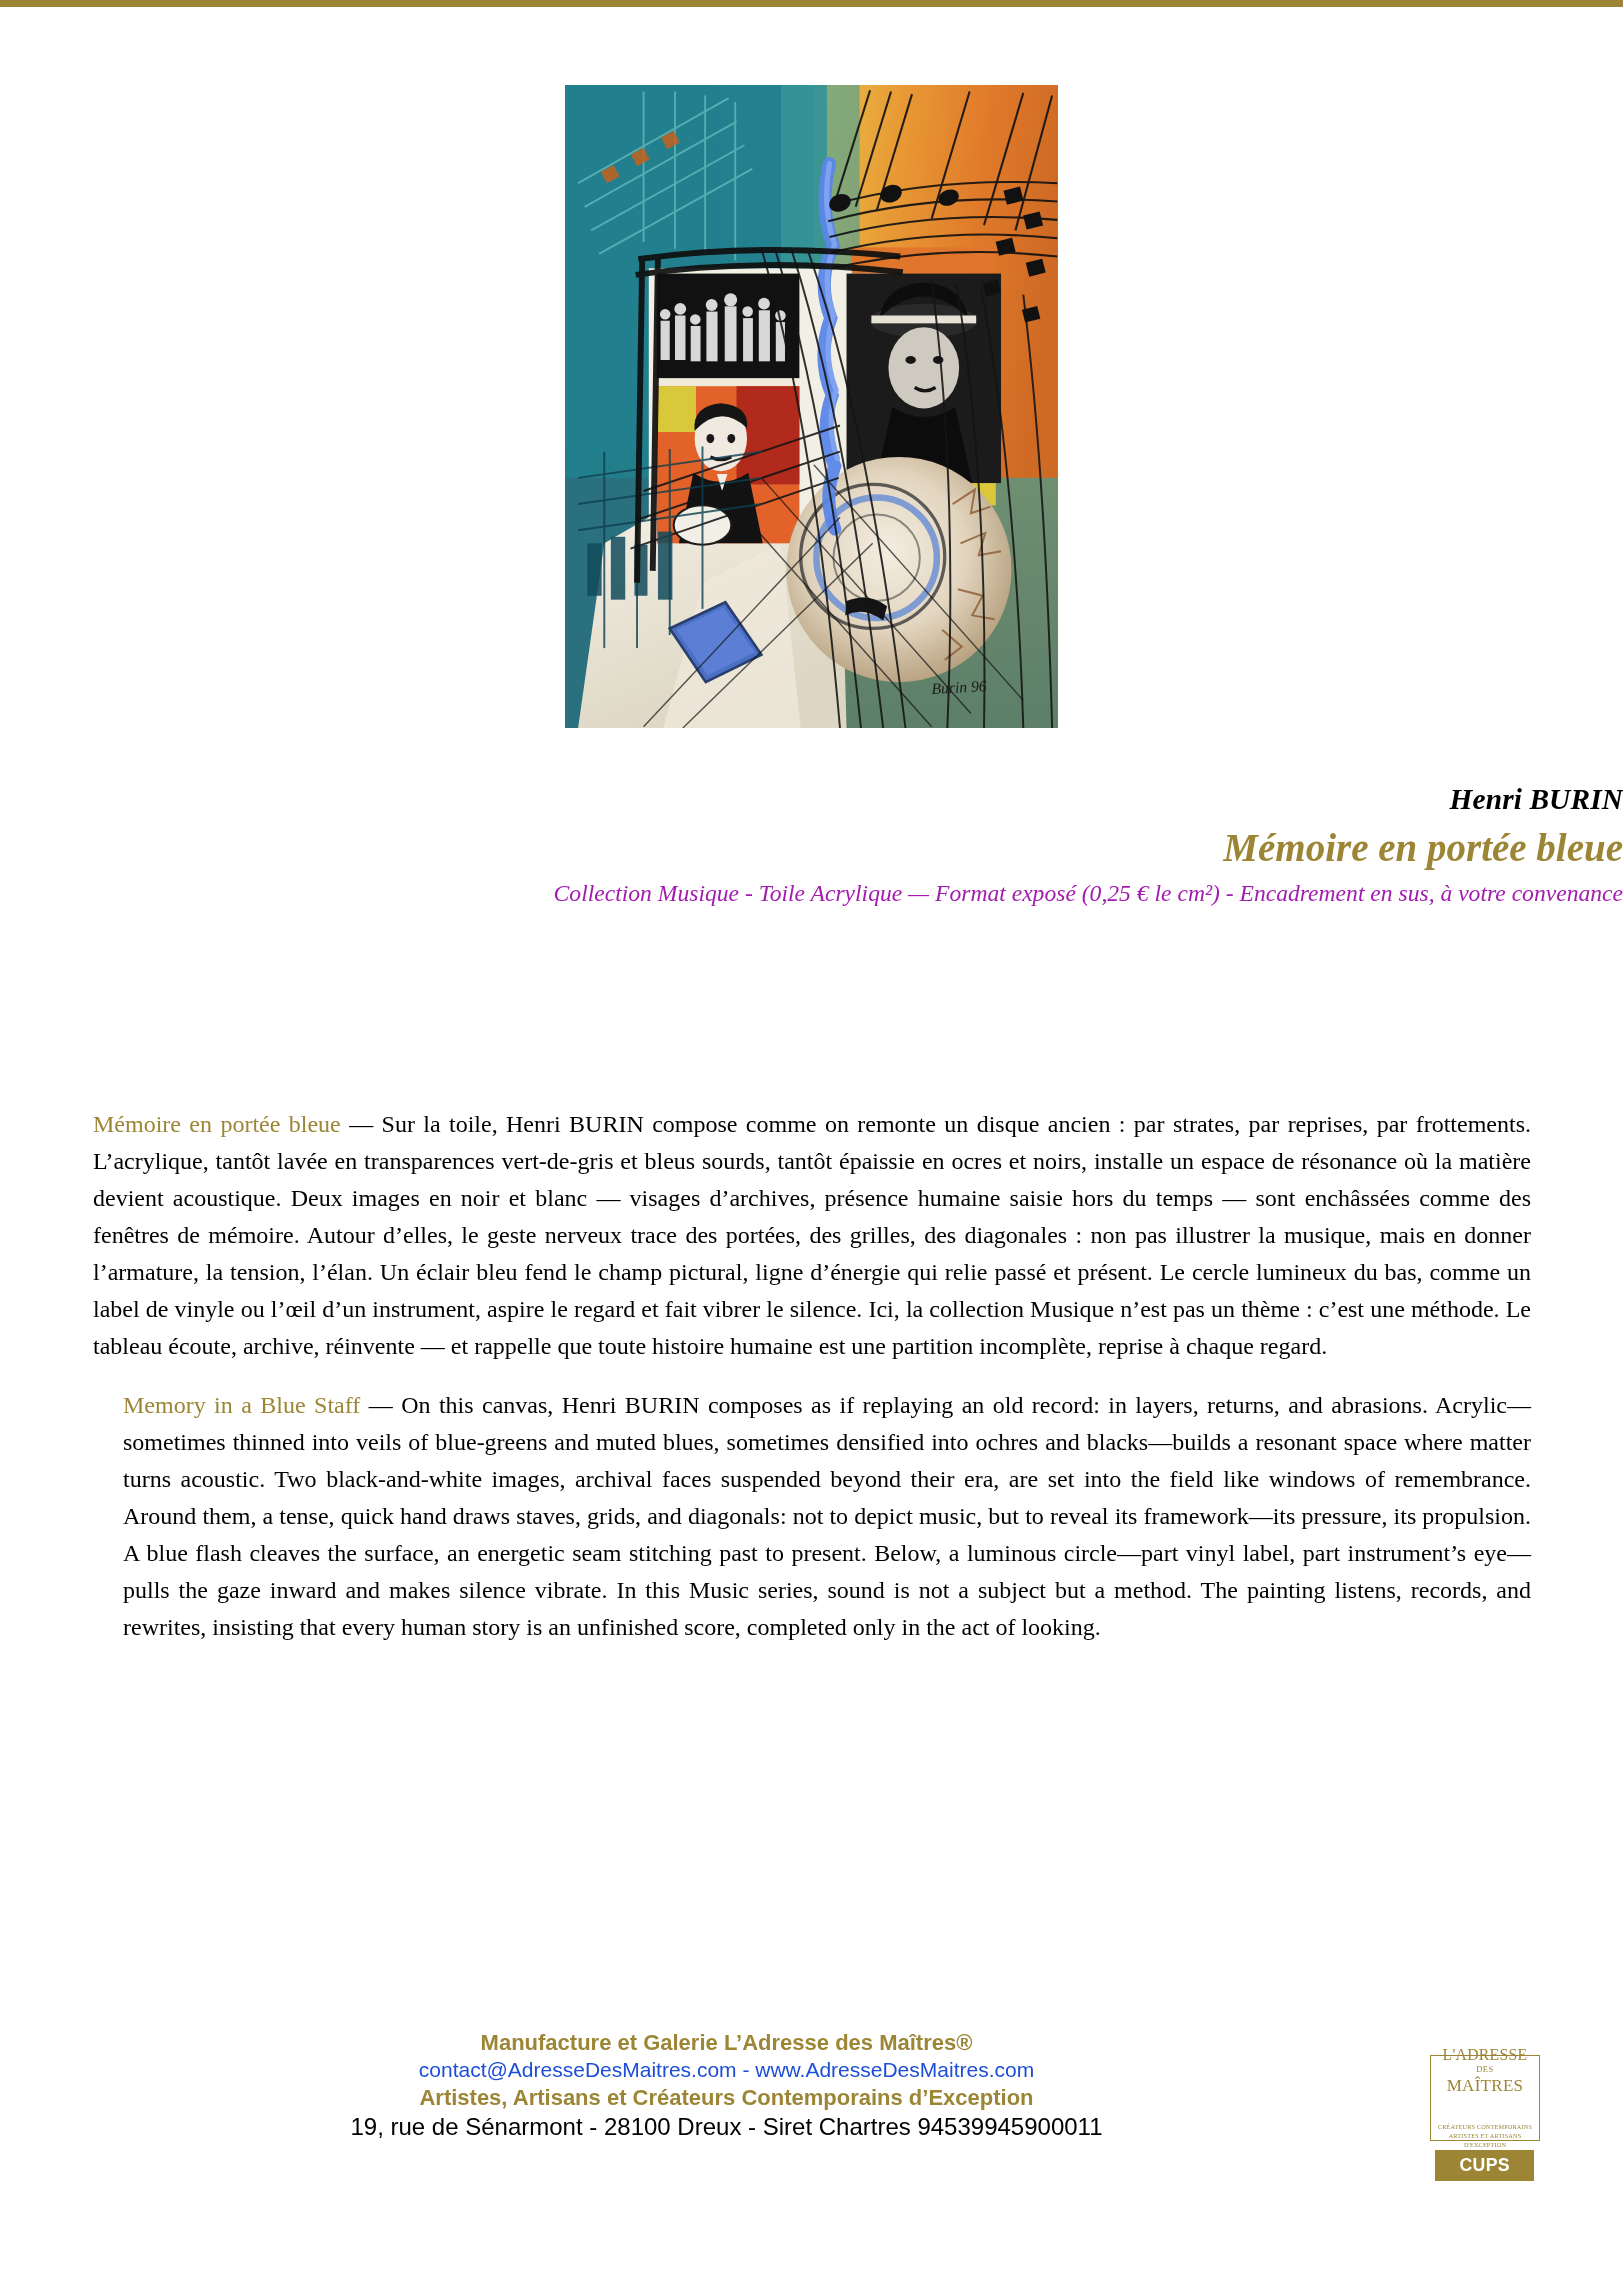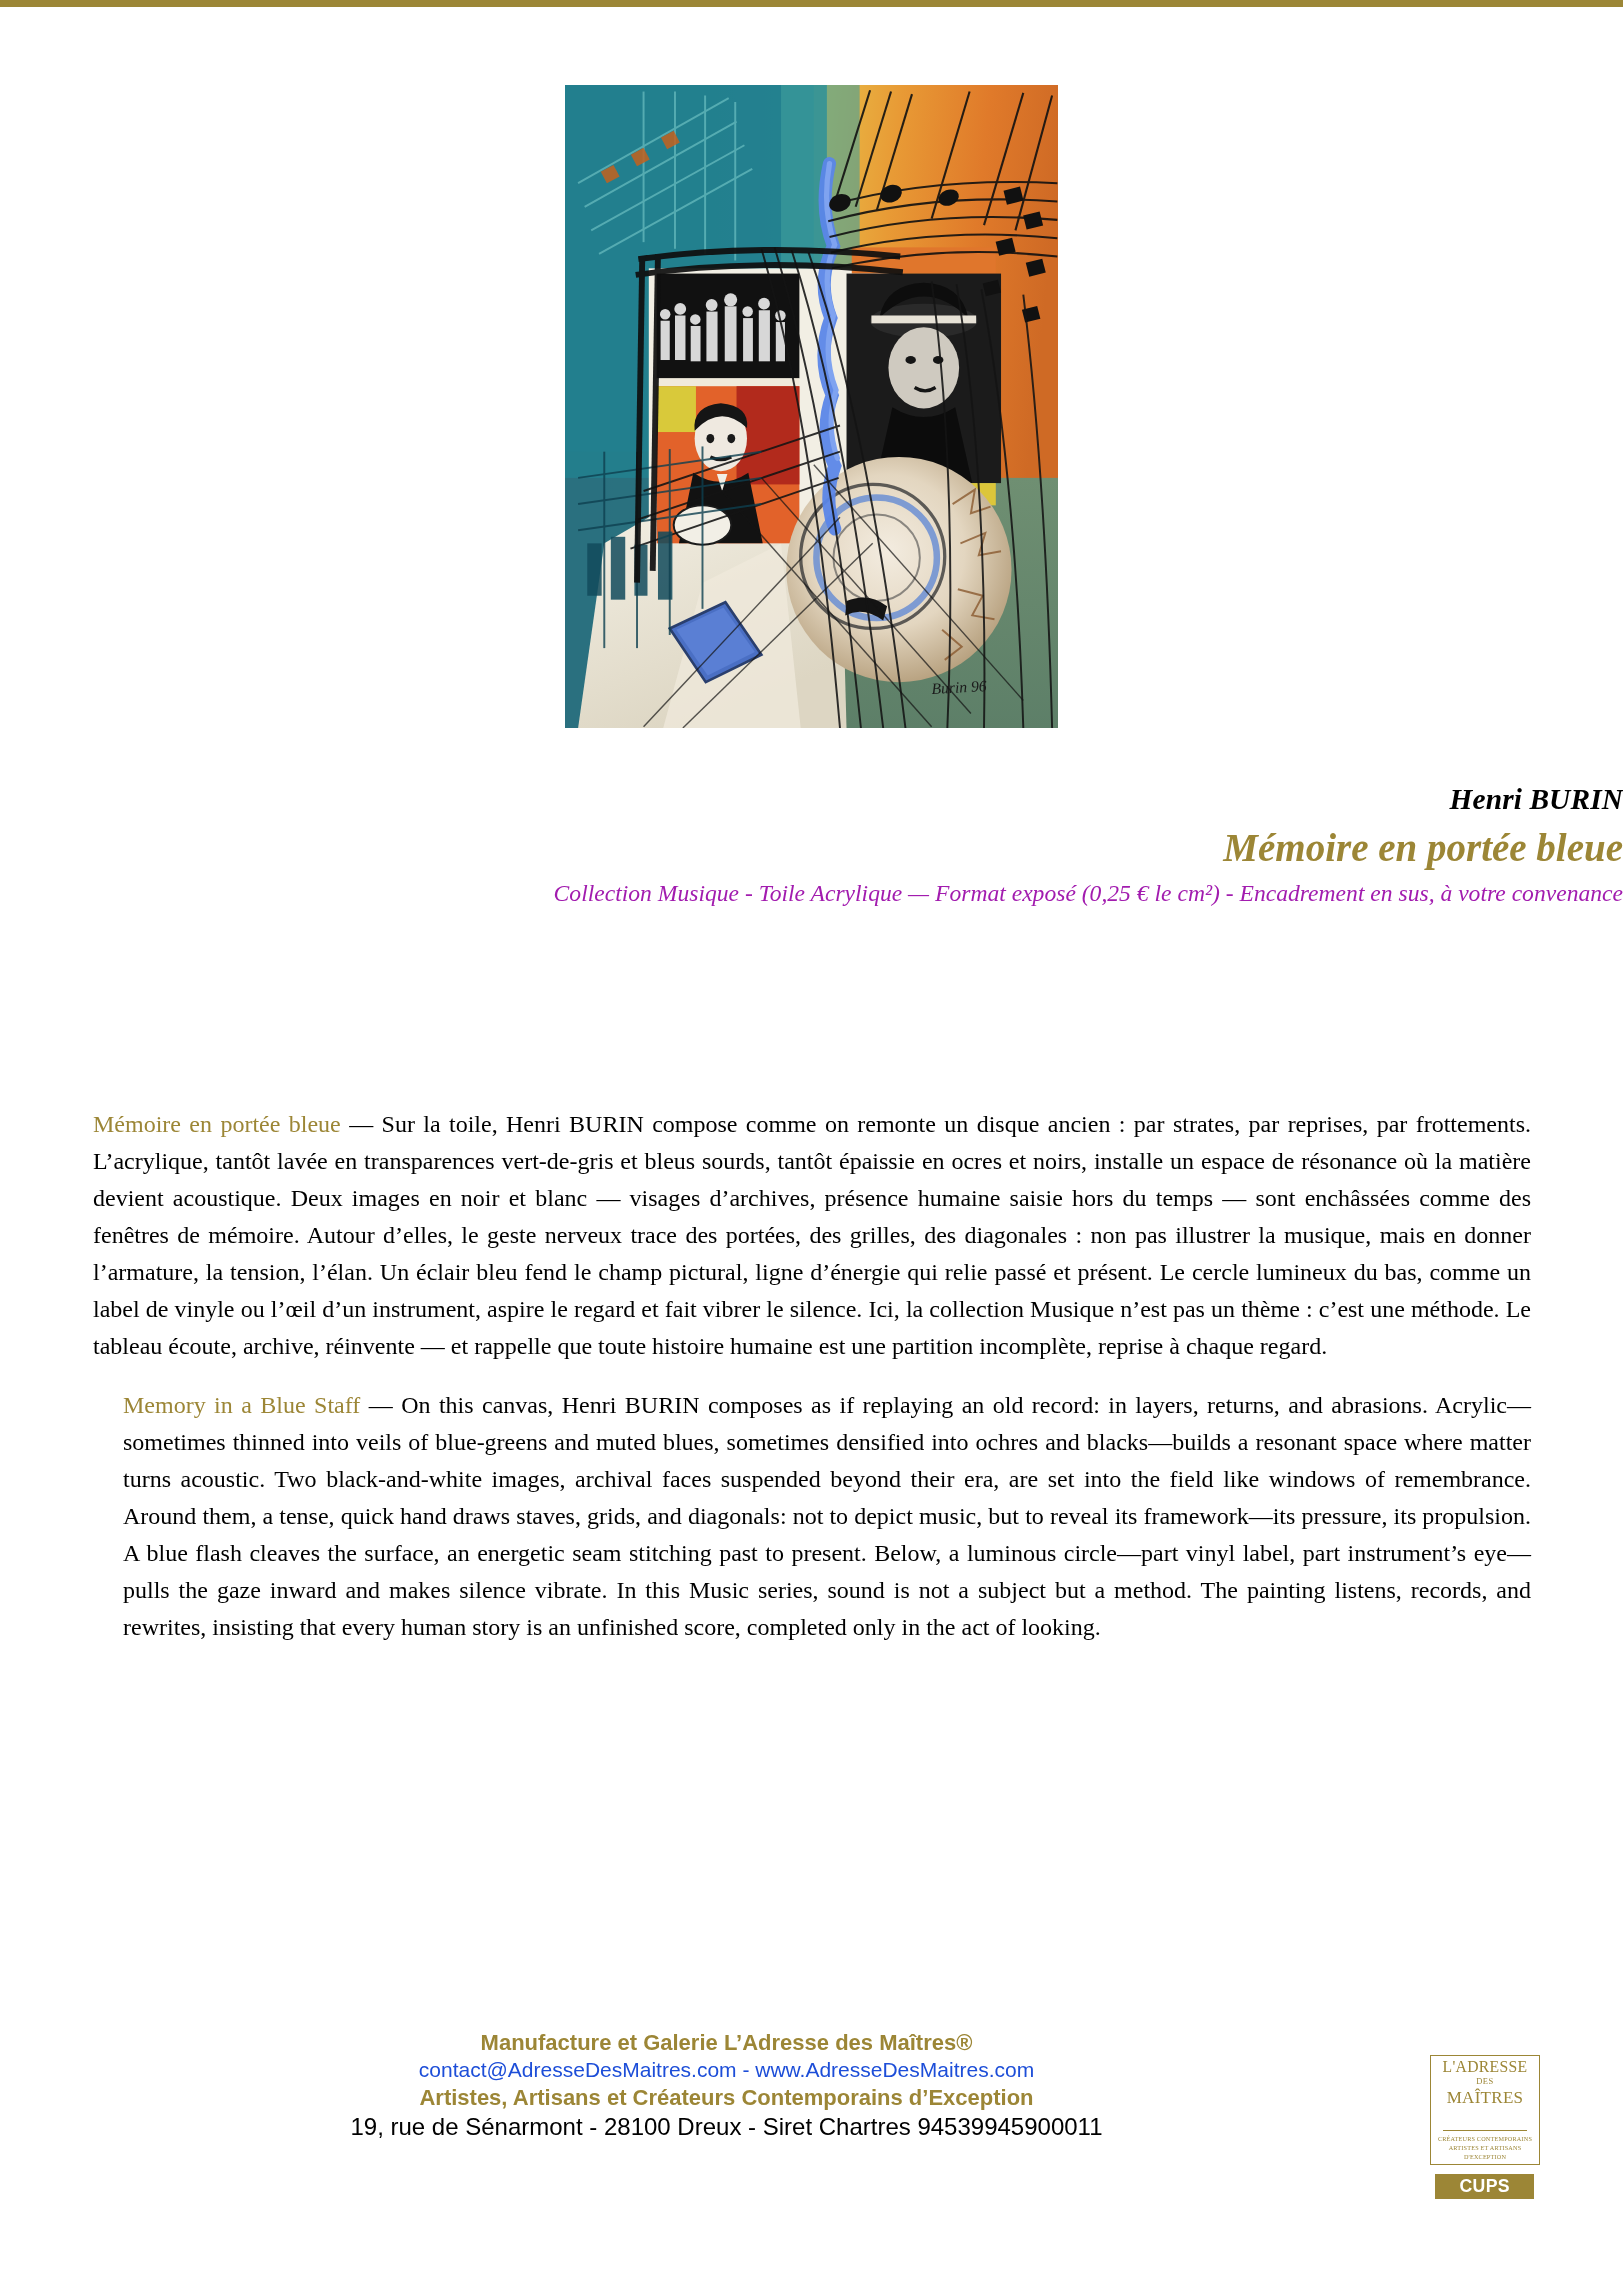--- a/index.html
+++ b/index.html
@@ -138,21 +138,21 @@
 
   
   .logo-block {
     position: absolute;
     top: 26px;
     left: 1430px;
     width: 111px;
   }
   .logo-box {
     width: 110px;
-    height: 110px;
+    height: 86px;
     border: 1px solid #9c8636;
     box-sizing: border-box;
     display: flex;
     flex-direction: column;
     align-items: center;
     justify-content: center;
     font-family: "Liberation Serif", serif;
     color: #9c8636;
     background: #fff;
   }
@@ -181,21 +181,21 @@
   .logo-sub {
     font-size: 6.2px;
     letter-spacing: 0.2px;
     line-height: 1.45;
     text-align: center;
   }
   .cups-bar {
     margin-top: 8.5px;
     width: 99px;
     margin-left: 5.2px;
-    height: 25px;
+    height: 31px;
     background: #9c8636;
     color: #ffffff;
     font-family: "Liberation Sans", sans-serif;
     font-size: 17.7px;
     font-weight: bold;
     display: flex;
     align-items: center;
     justify-content: center;
     letter-spacing: 0.3px;
   }

